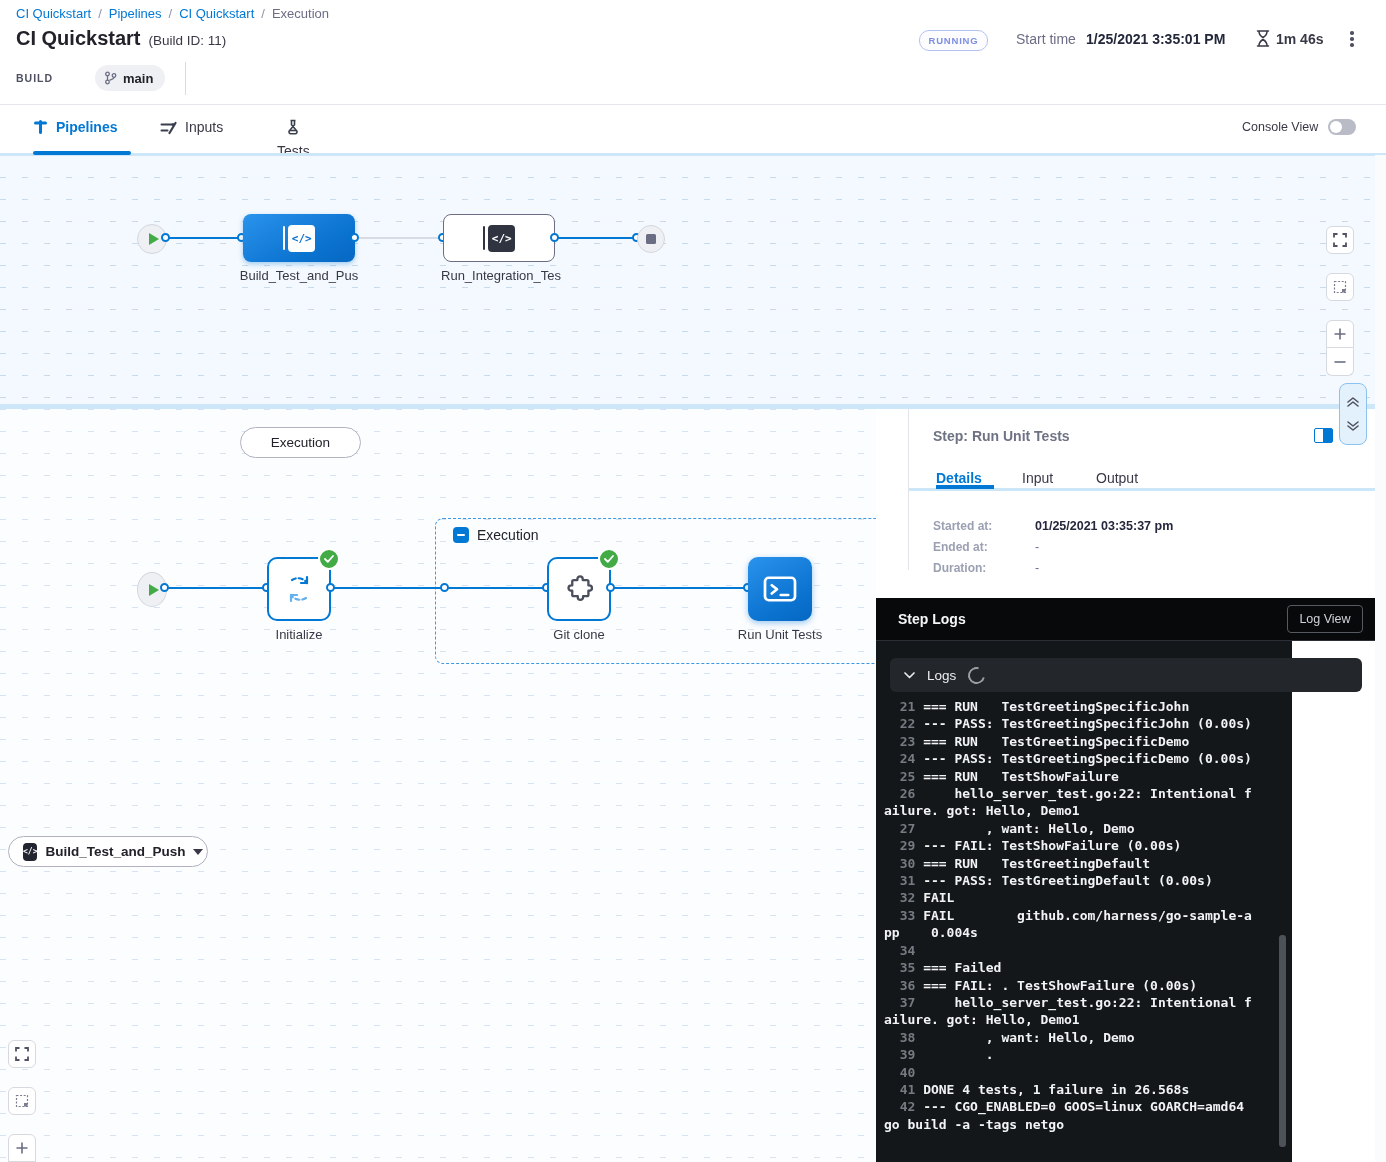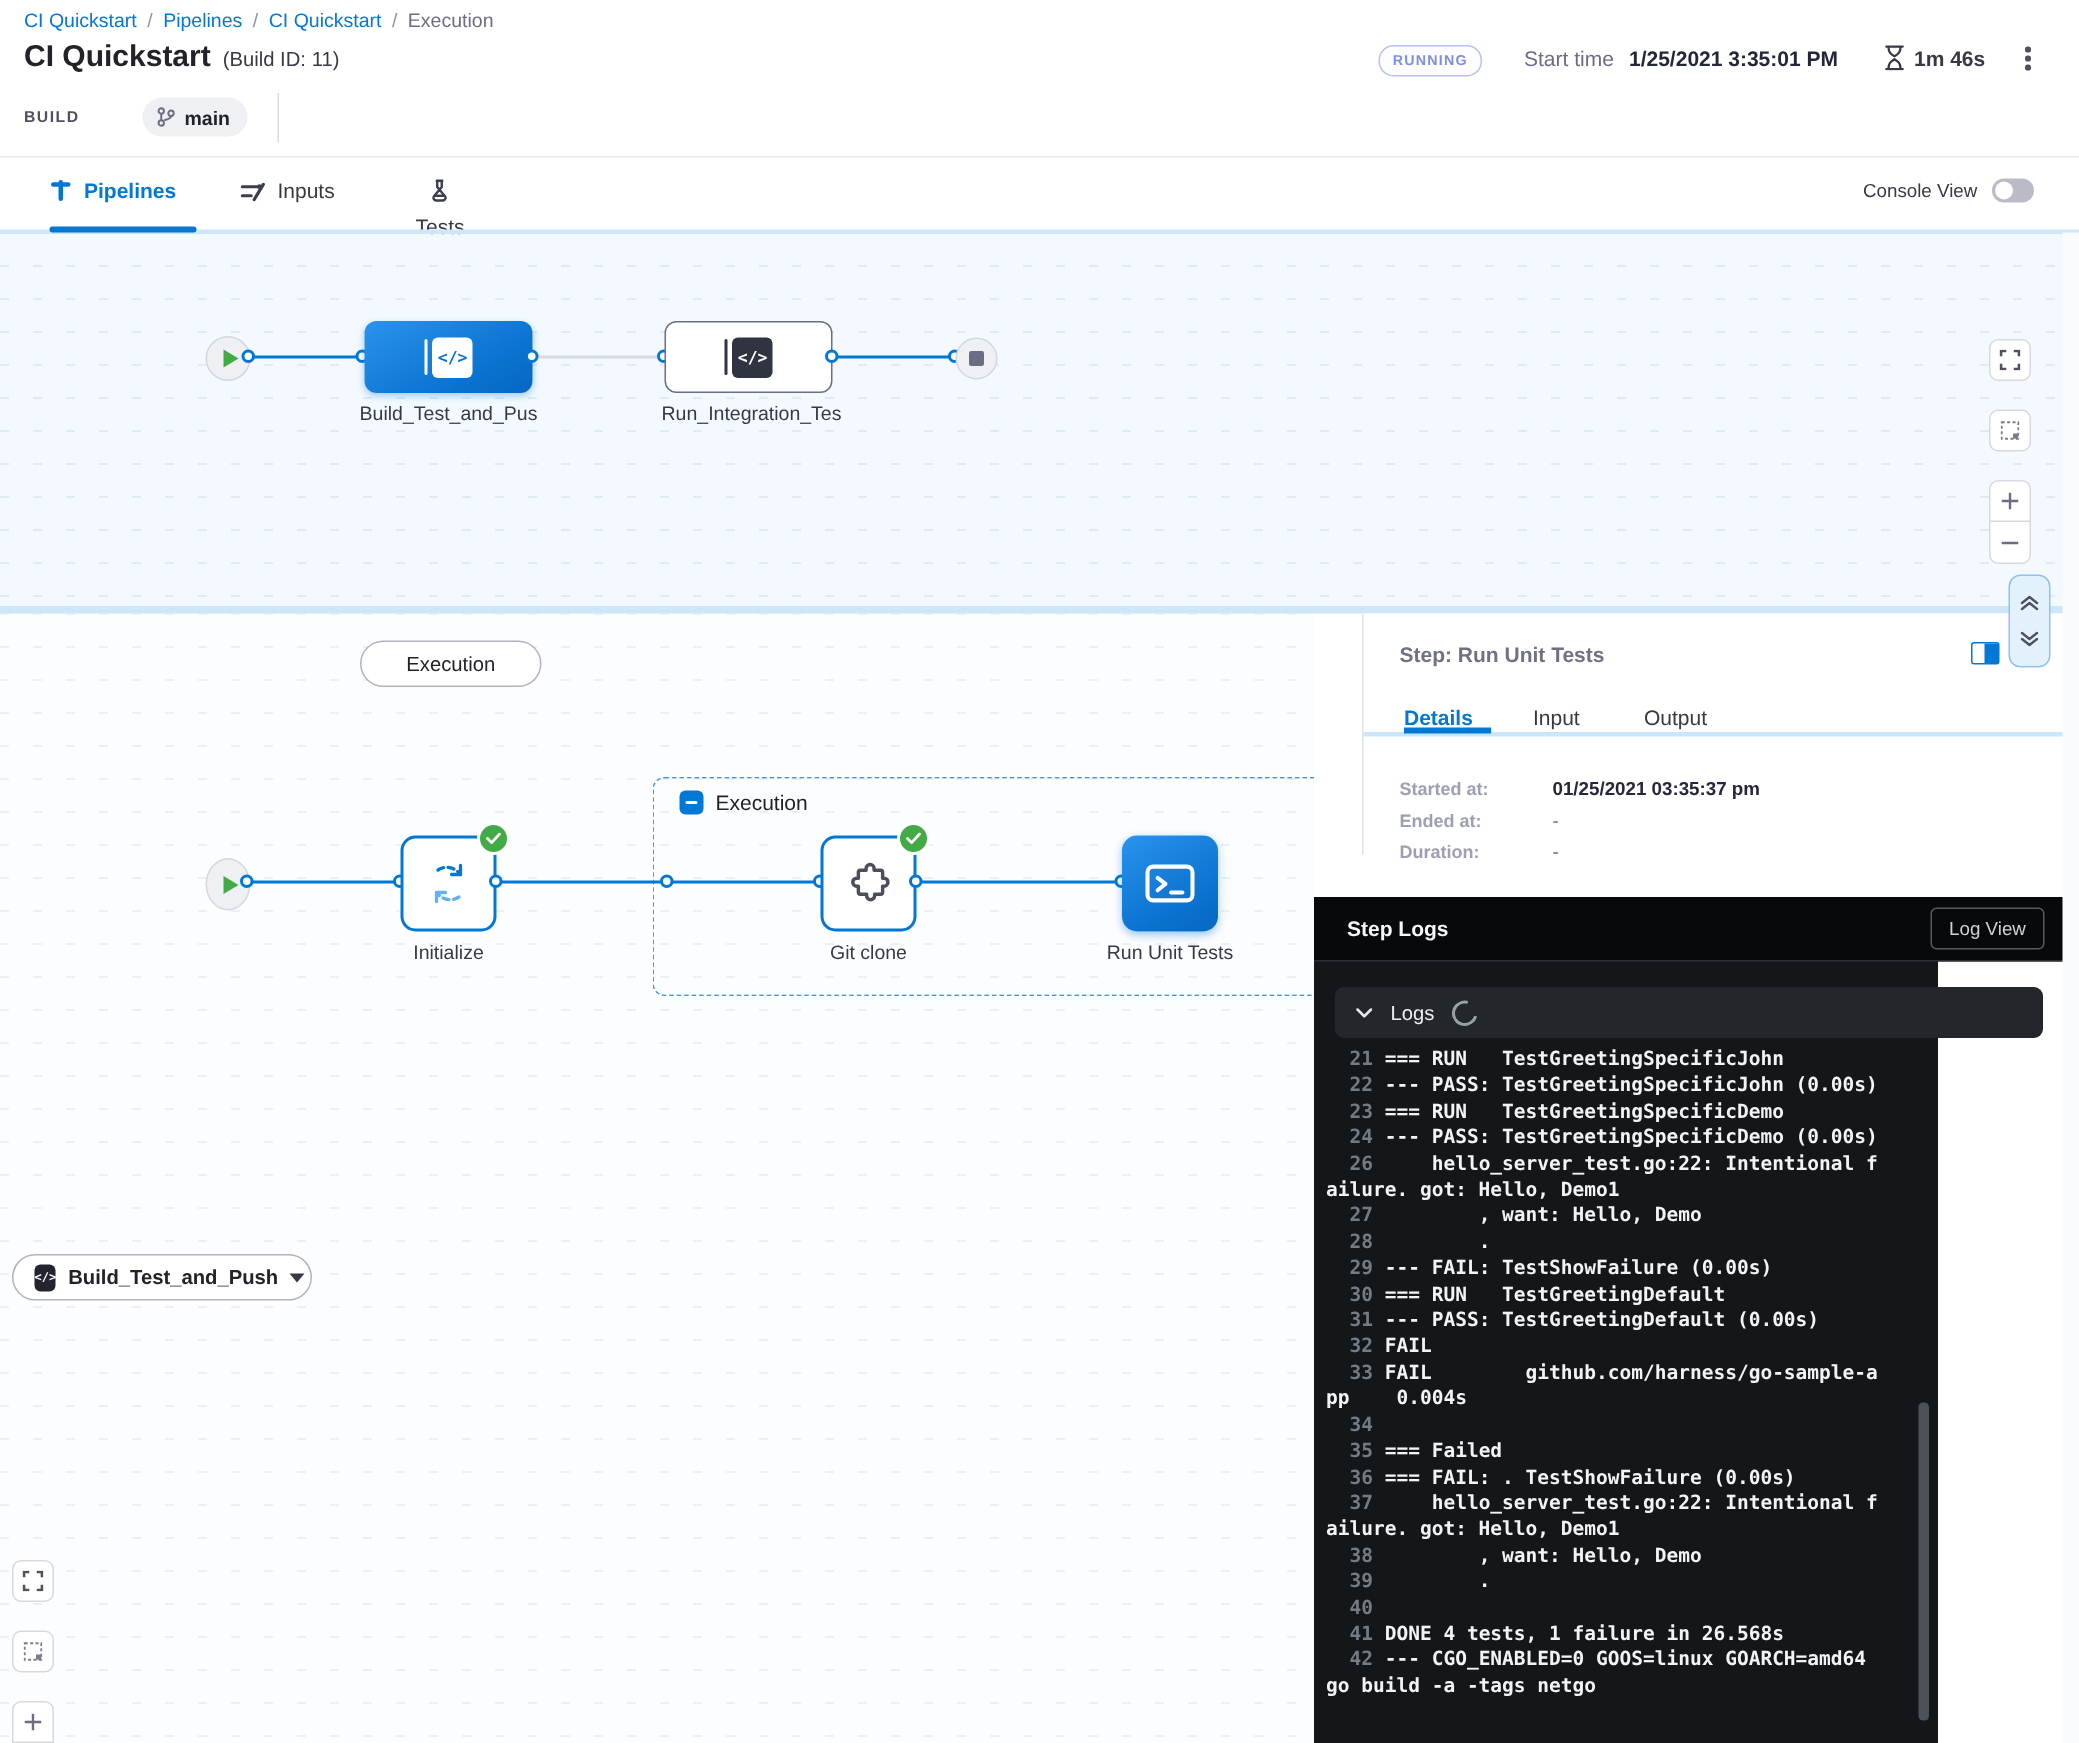--- a/index.html
+++ b/index.html
@@ -425,23 +425,23 @@
           </svg>
       </span>
       <span class="accordion-label">Logs</span>
       <span class="spinner"></span>
     </div>
     <div class="log-body">
         <div class="log-line"><span class="ln">  21</span><span class="lt"> === RUN   TestGreetingSpecificJohn</span></div>
         <div class="log-line"><span class="ln">  22</span><span class="lt"> --- PASS: TestGreetingSpecificJohn (0.00s)</span></div>
         <div class="log-line"><span class="ln">  23</span><span class="lt"> === RUN   TestGreetingSpecificDemo</span></div>
         <div class="log-line"><span class="ln">  24</span><span class="lt"> --- PASS: TestGreetingSpecificDemo (0.00s)</span></div>
+        <div class="log-line"><span class="ln">  25</span><span class="lt"> === RUN   TestShowFailure</span></div>
         <div class="log-line"><span class="ln">  26</span><span class="lt">     hello_server_test.go:22: Intentional failure. got: Hello, Demo1</span></div>
         <div class="log-line"><span class="ln">  27</span><span class="lt">         , want: Hello, Demo</span></div>
-        <div class="log-line"><span class="ln">  28</span><span class="lt">         .</span></div>
         <div class="log-line"><span class="ln">  29</span><span class="lt"> --- FAIL: TestShowFailure (0.00s)</span></div>
         <div class="log-line"><span class="ln">  30</span><span class="lt"> === RUN   TestGreetingDefault</span></div>
         <div class="log-line"><span class="ln">  31</span><span class="lt"> --- PASS: TestGreetingDefault (0.00s)</span></div>
         <div class="log-line"><span class="ln">  32</span><span class="lt"> FAIL</span></div>
         <div class="log-line"><span class="ln">  33</span><span class="lt"> FAIL        github.com/harness/go-sample-app    0.004s</span></div>
         <div class="log-line"><span class="ln">  34</span><span class="lt"> </span></div>
         <div class="log-line"><span class="ln">  35</span><span class="lt"> === Failed</span></div>
         <div class="log-line"><span class="ln">  36</span><span class="lt"> === FAIL: . TestShowFailure (0.00s)</span></div>
         <div class="log-line"><span class="ln">  37</span><span class="lt">     hello_server_test.go:22: Intentional failure. got: Hello, Demo1</span></div>
         <div class="log-line"><span class="ln">  38</span><span class="lt">         , want: Hello, Demo</span></div>

